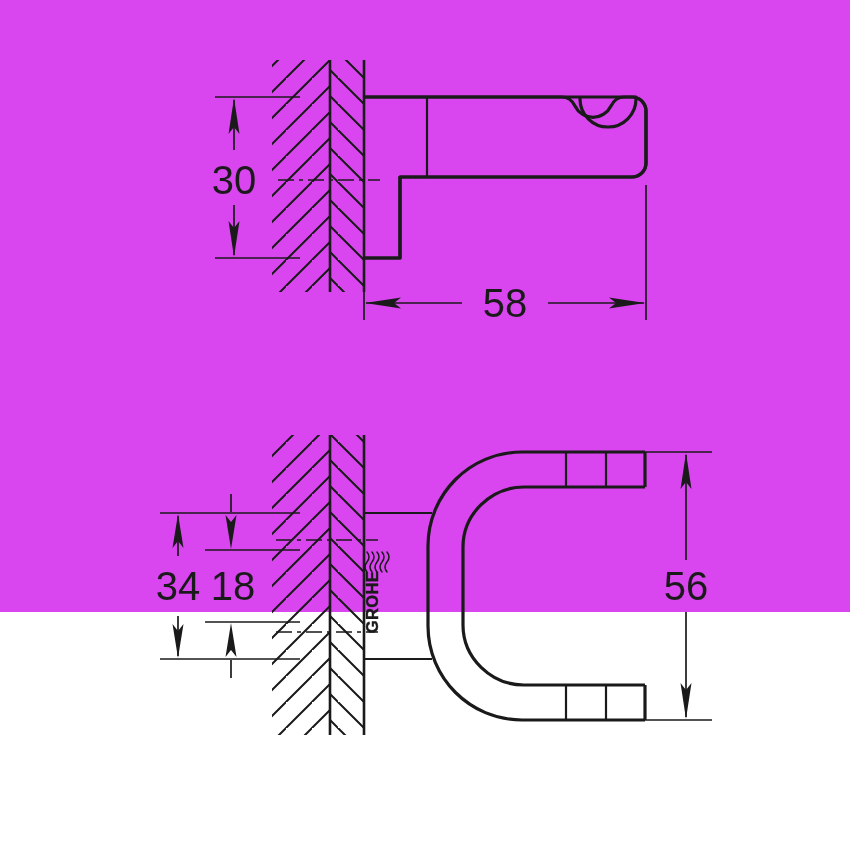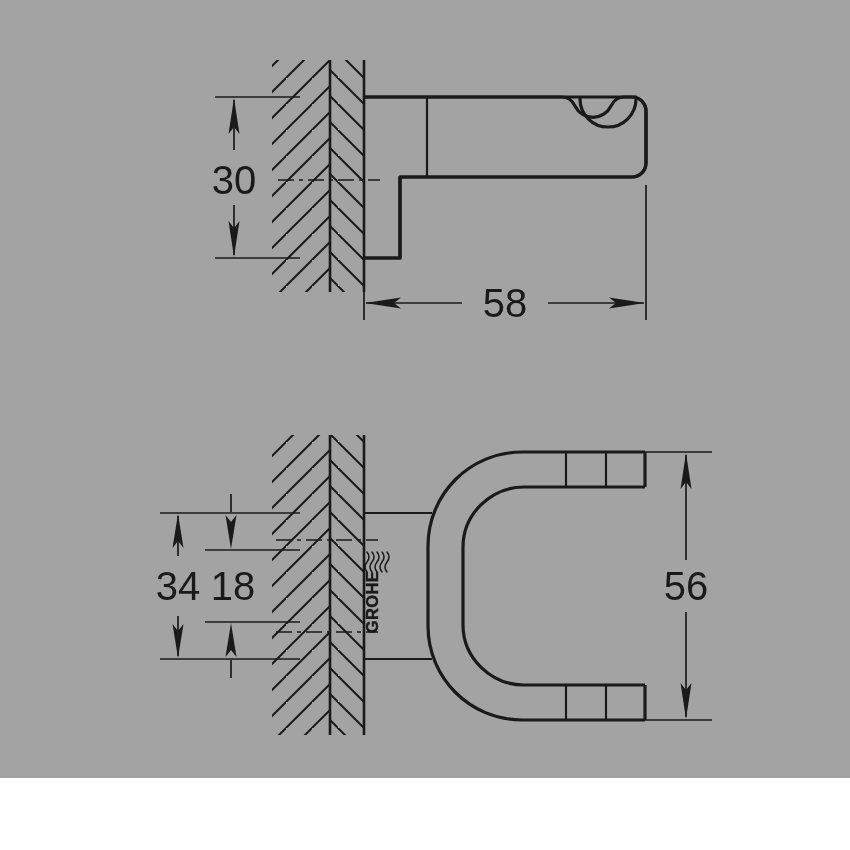--- a/index.html
+++ b/index.html
@@ -9,22 +9,22 @@
   }
   body {
     width: 850px;
     height: 850px;
     font-family: "Liberation Sans", sans-serif;
     overflow: hidden;
   }
   #drawing-root {
     position: relative;
     width: 850px;
-    height: 778px;
-    background: #a3a3a3;
+    height: 612px;
+    background: #d946ef;
   }
   svg.tech-drawing {
     display: block;
     width: 850px;
     height: 850px;
   }
   .outline {
     fill: none;
     stroke: #1a1a1a;
     stroke-width: 3.2;

